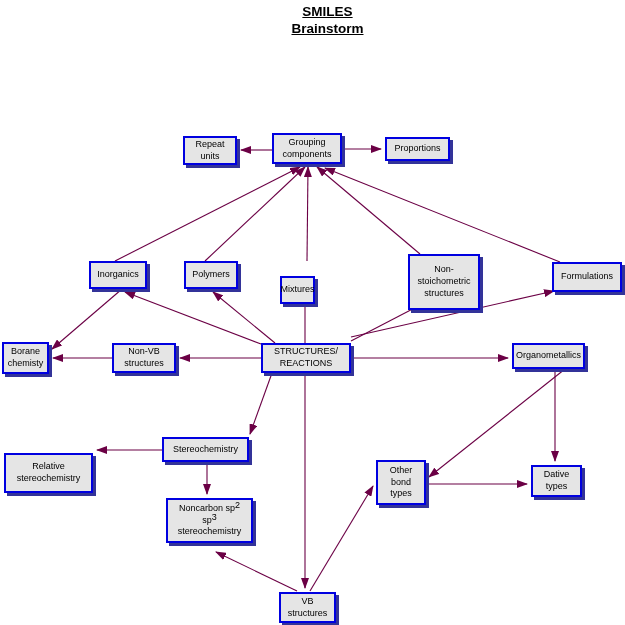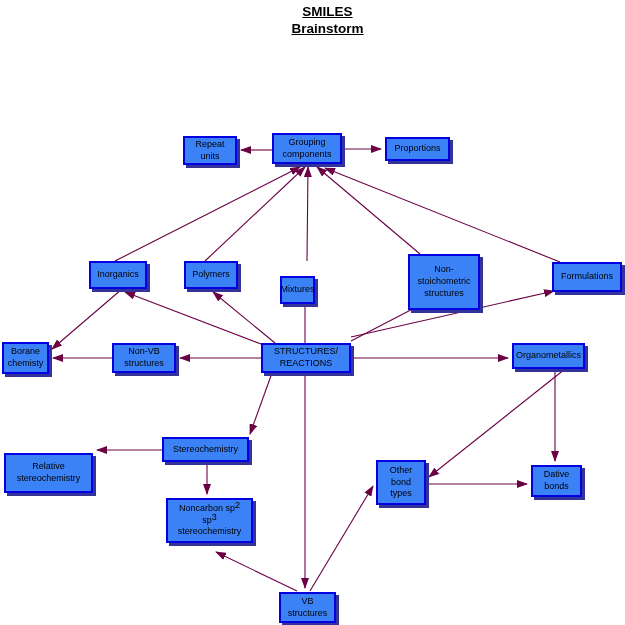--- a/index.html
+++ b/index.html
@@ -11,21 +11,21 @@
   }
   .title {
     position:absolute; top:3px; left:15px; width:625px;
     text-align:center; font-weight:bold; font-size:13.5px; line-height:17px;
   }
   .title-line { text-decoration:underline; }
   #edges { position:absolute; left:0; top:0; width:625px; height:625px; }
   #edges line { stroke:#6b0045; stroke-width:1.1; }
   .node {
     position:absolute; box-sizing:border-box;
-    background:#3b82f6;
+    background:#e5e5e5;
     border:2px solid #0000e0;
     box-shadow:3px 3px 0 #333399;
     display:flex; align-items:center; justify-content:center;
     text-align:center; font-size:9px; line-height:1.3;
   }
   .node .lbl { white-space:pre-line; }
   .node sup { font-size:9px; line-height:0; vertical-align:3px; }
 </style>
 </head>
 <body>
@@ -121,18 +121,18 @@
 <div class="node" style="left:166px;top:498px;width:87px;height:45px">
   <span class="lbl"><span>Noncarbon sp</span><sup>2</sup><br><span>sp</span><sup>3</sup><br><span>stereochemistry</span></span>
 </div>
 <div class="node" style="left:376px;top:460px;width:50px;height:45px">
     <span class="lbl">Other
 bond
 types</span>
   </div>
 <div class="node" style="left:531px;top:465px;width:51px;height:32px">
     <span class="lbl">Dative
-bonds</span>
+types</span>
   </div>
 <div class="node" style="left:279px;top:592px;width:57px;height:31px">
     <span class="lbl">VB
 structures</span>
   </div>
 
 </body></html>

